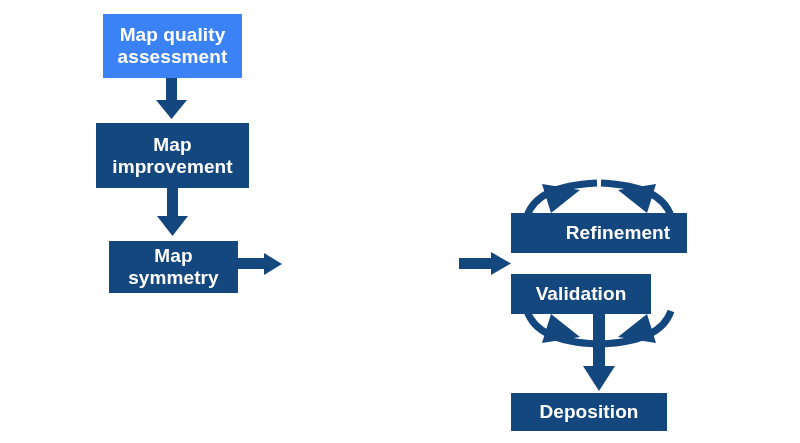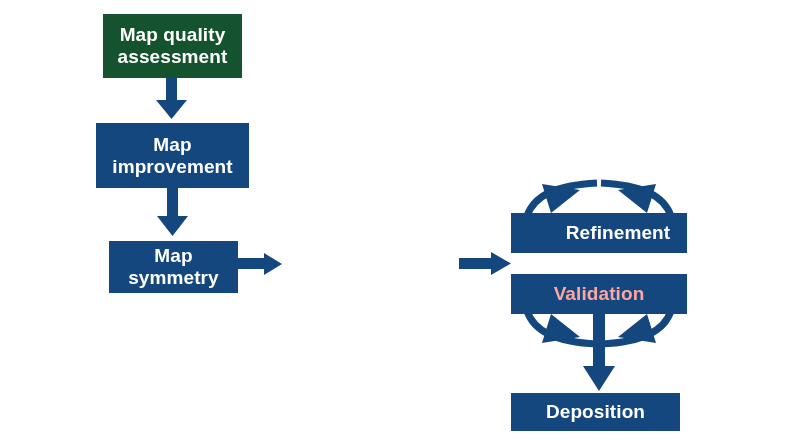--- a/index.html
+++ b/index.html
@@ -90,23 +90,23 @@
 
       <polygon points="542,343 580,337 551,314"></polygon>
     </g>
 
     <g fill="#14477D">
       <rect x="593" y="314" width="12" height="55"></rect>
       <polygon points="583,366 615,366 599,391"></polygon>
     </g>
   </svg>
 
-  <div class="node two-line" style="left: 103px; top: 14px; width: 139px; height: 64px; background: #14532d; color: rgb(255, 255, 255);">Map quality
+  <div class="node two-line" style="left: 103px; top: 14px; width: 139px; height: 64px; background: #3b82f6; color: rgb(255, 255, 255);">Map quality
 assessment</div>
   <div class="node two-line" style="left: 96px; top: 123px; width: 153px; height: 65px; background: rgb(20, 71, 125); color: rgb(255, 255, 255);">Map
 improvement</div>
   <div class="node two-line" style="left: 109px; top: 241px; width: 129px; height: 52px; background: rgb(20, 71, 125); color: rgb(255, 255, 255);">Map
 symmetry</div>
   <div class="node" style="left: 511px; top: 213px; width: 176px; height: 40px; background: rgb(20, 71, 125); color: rgb(255, 255, 255); padding-left: 44px;">Refinement</div>
-  <div class="node" style="left: 511px; top: 274px; width: 176px; height: 40px; background: rgb(20, 71, 125); color: #fca5a5; text-align: center;">Validation</div>
-  <div class="node" style="left: 511px; top: 393px; width: 169px; height: 38px; background: rgb(20, 71, 125); color: rgb(255, 255, 255);">Deposition</div>
+  <div class="node" style="left: 511px; top: 274px; width: 140px; height: 40px; background: rgb(20, 71, 125); color: #ffffff; text-align: center;">Validation</div>
+  <div class="node" style="left: 511px; top: 393px; width: 156px; height: 38px; background: rgb(20, 71, 125); color: rgb(255, 255, 255);">Deposition</div>
 
 </div>
 
 </body></html>

